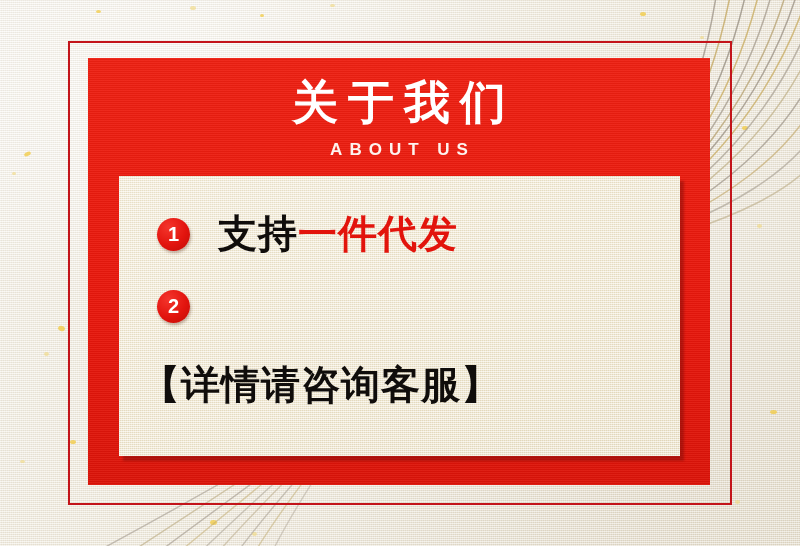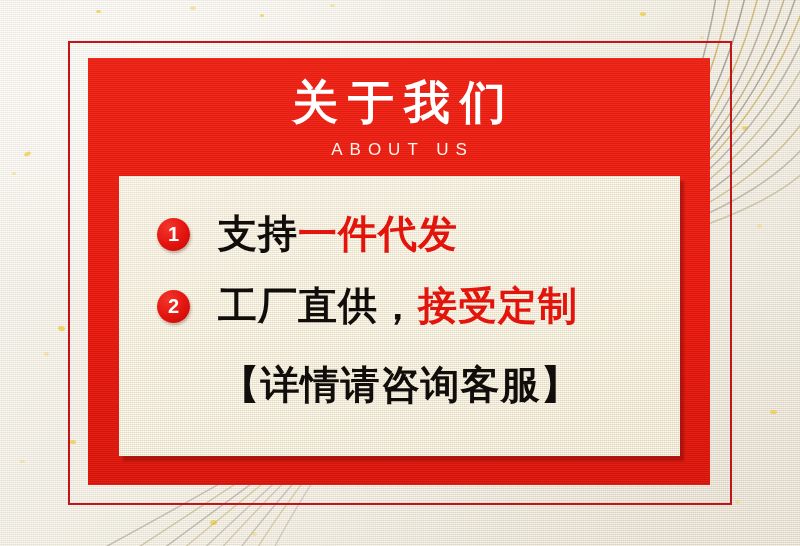--- a/index.html
+++ b/index.html
@@ -97,21 +97,21 @@
     font-size: 46px;
     line-height: 1.05;
     color: #ffffff;
     letter-spacing: 10px;
     text-indent: 10px;
     margin: 0;
   }
   .heading-en {
     font-family: "Liberation Sans", sans-serif;
     font-size: 17px;
-    font-weight: 400;
+    font-weight: 700;
     color: #fdf3ef;
     letter-spacing: 7px;
     text-indent: 7px;
     margin: 14px 0 0 0;
   }
 
   
   .card-shadow {
     position: absolute;
     left: 123px;
@@ -170,21 +170,20 @@
     letter-spacing: 1px;
     white-space: nowrap;
   }
   .bullet-text .red { color: #e2140c; }
 
   .note-line {
     font-family: "Liberation Serif", "DejaVu Serif", serif;
     font-weight: bold;
     font-size: 39px;
     color: #100d0b;
-    text-align: center;
     letter-spacing: 1px;
     margin-top: 16px;
     white-space: nowrap;
   }
 </style>
 </head>
 <body>
 
 <div id="poster">
 
@@ -262,22 +261,19 @@
 
     <div class="bullet-row">
       <div class="badge">1</div>
       <div class="bullet-text">
         <span>支持</span><span class="red">一件代发</span>
       </div>
     </div>
 
     <div class="bullet-row second">
       <div class="badge">2</div>
-      <div class="bullet-text">
-        <span>工厂直供，</span><span class="red">接受定制</span>
-      </div>
     </div>
 
     <div class="note-line">【详情请咨询客服】</div>
 
   </div>
 
 </div>
 
 </body></html>

